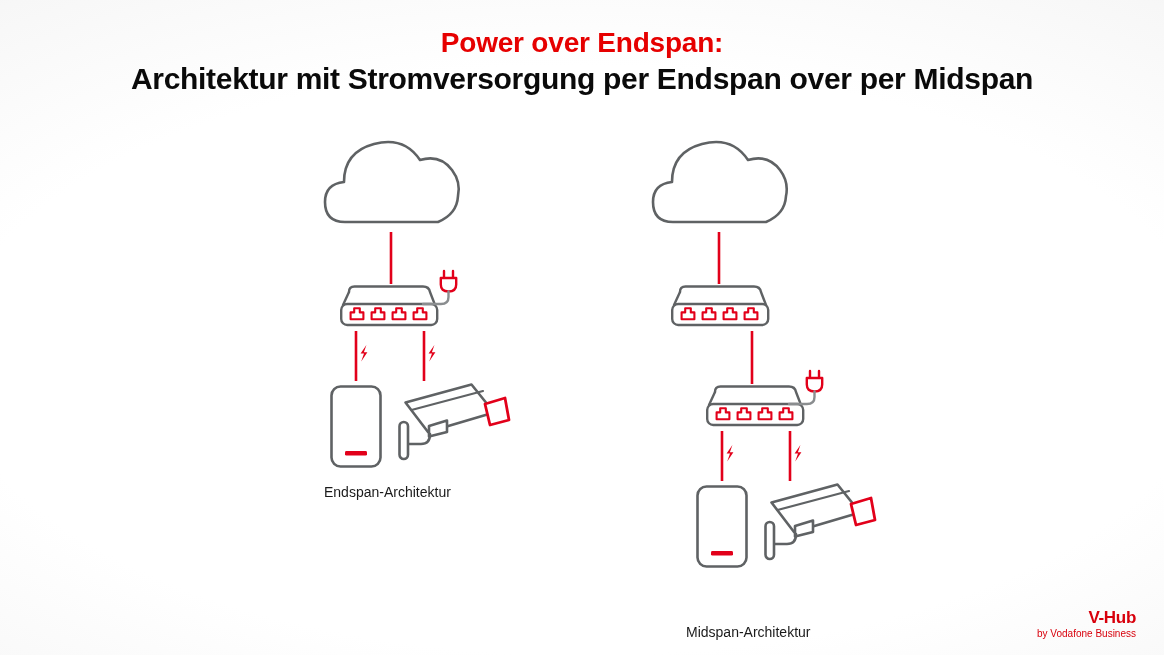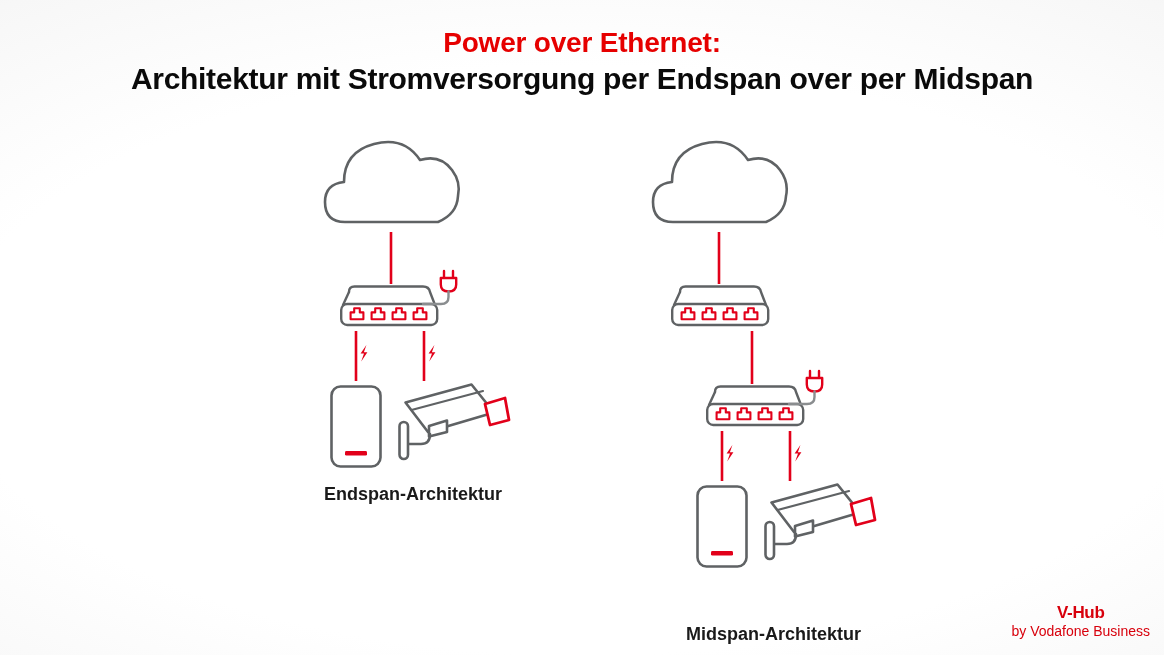--- a/index.html
+++ b/index.html
@@ -42,61 +42,61 @@
     line-height: 38px;
     letter-spacing: -0.3px;
   }
   .diagram-svg {
     position: absolute;
     top: 0;
     left: 0;
   }
   .caption {
     position: absolute;
-    font-size: 18px;
-    font-weight: bold;
+    font-size: 14px;
+    font-weight: normal;
     color: #1a1a1a;
     white-space: nowrap;
     padding-left: 8px;
   }
   #caption-endspan {
     left: 316px;
     top: 484px;
   }
   #caption-midspan {
     left: 678px;
     top: 585px;
     margin-top: 39px;
   }
   .brand {
     position: absolute;
-    right: 14px;
+    right: 28px;
     bottom: 16px;
-    text-align: center;
+    text-align: right;
     line-height: 1.15;
   }
   .brand-name {
     color: #D8000C;
     font-size: 17px;
     font-weight: bold;
     letter-spacing: -0.3px;
   }
   .brand-sub {
     color: #D8000C;
-    font-size: 14px;
+    font-size: 10px;
     font-weight: normal;
   }
 </style>
 </head>
 <body>
 
 <div id="stage">
 
   <div class="title-block">
-    <div class="title-line1">Power over Ethernet:</div>
+    <div class="title-line1">Power over Endspan:</div>
     <div class="title-line2">Architektur mit Stromversorgung per Endspan over per Midspan</div>
   </div>
 
   <svg class="diagram-svg" width="1164" height="655" viewBox="0 0 1164 655">
     <defs>
 
       <g id="rj45">
         <path d="M1.6,13.2 L1.6,6.4 L5.2,6.4 L5.2,2.2 L10.8,2.2 L10.8,6.4 L14.4,6.4 L14.4,13.2 Z" fill="none" stroke="#E2001A" stroke-width="2.1" stroke-linejoin="round"></path>
       </g>
 

